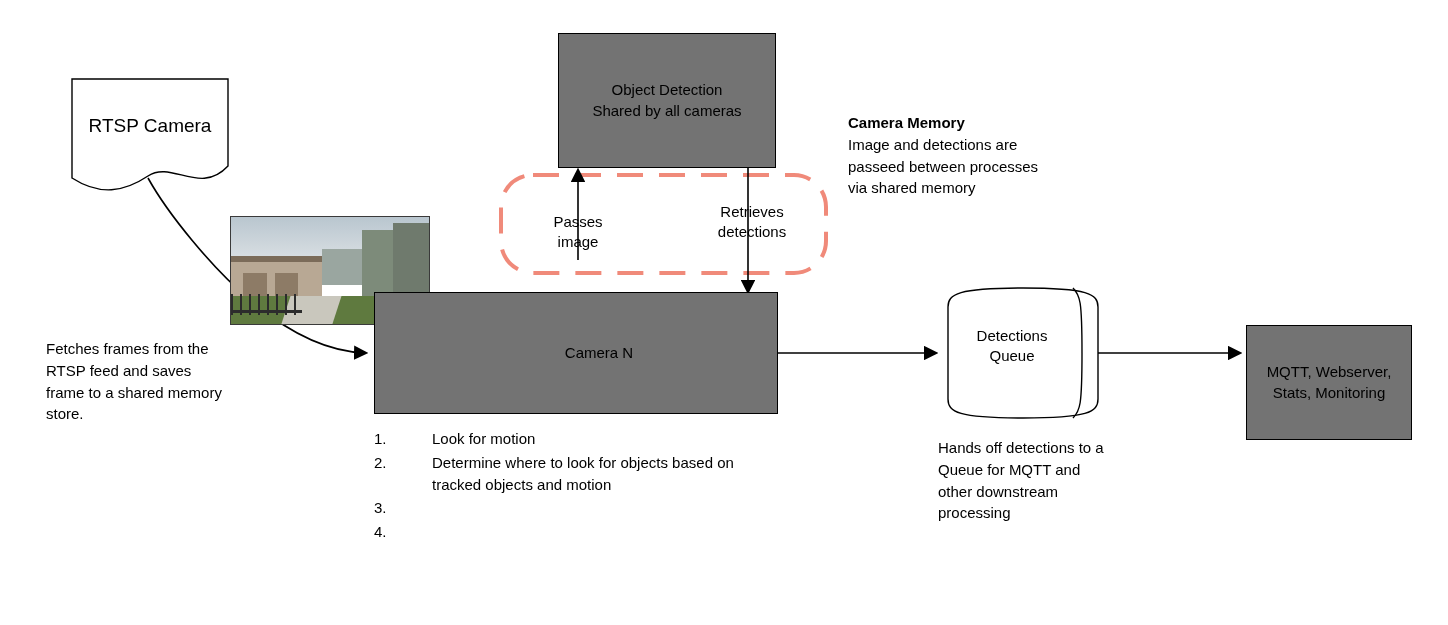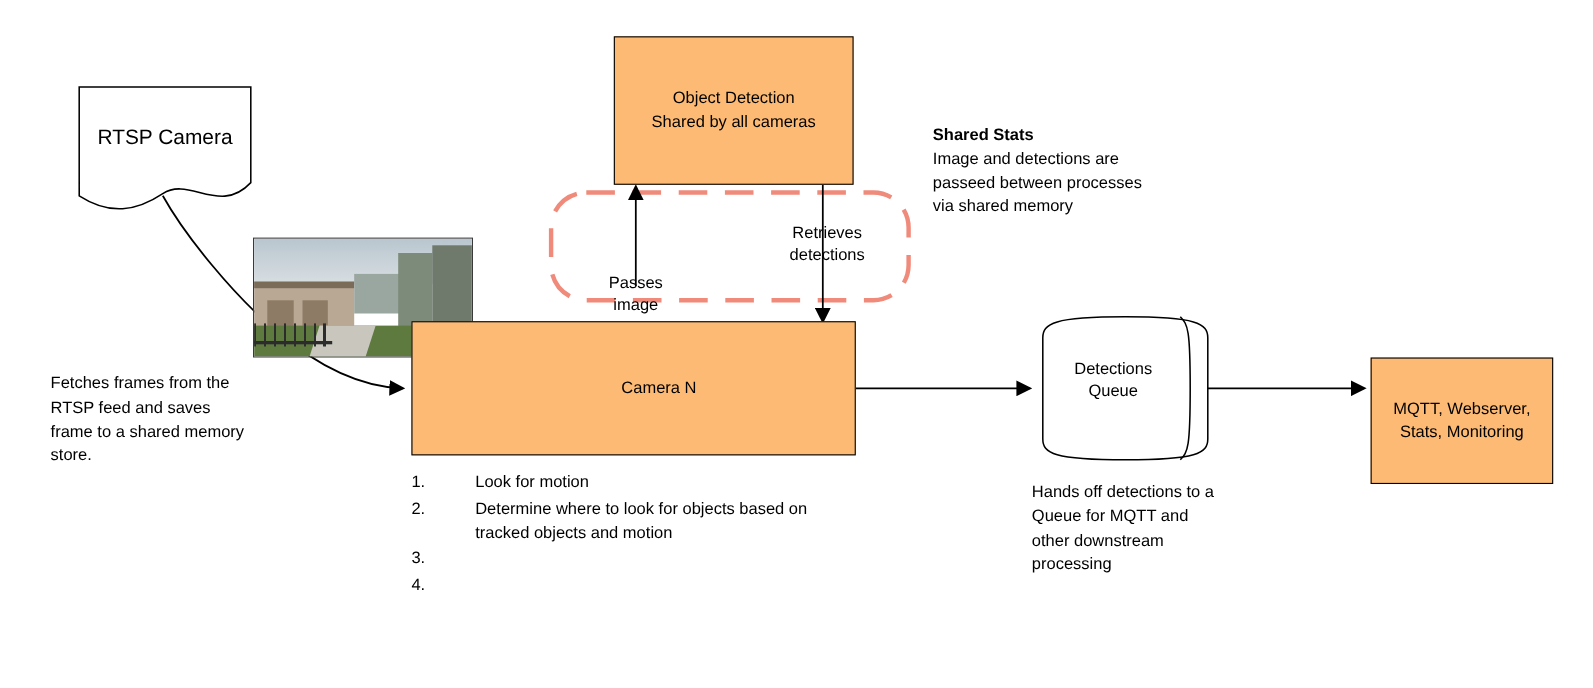--- a/index.html
+++ b/index.html
@@ -24,21 +24,21 @@
     top: 0;
     width: 1448px;
     height: 625px;
     pointer-events: none;
   }
   .node {
     position: absolute;
     box-sizing: border-box;
   }
   .box {
-    background: #fdba74;
+    background: #737373;
     border: 1px solid #000000;
     display: flex;
     flex-direction: column;
     align-items: center;
     justify-content: center;
     text-align: center;
     font-size: 15px;
     line-height: 1.35;
   }
   .box .italic {
@@ -151,32 +151,32 @@
   <div class="node" style="left:948px; top:326px; width:128px; text-align:center; font-size:15px; line-height:1.35;">
     <div>Detections</div>
     <div>Queue</div>
   </div>
 
   <div class="node box" style="left:1246px; top:296px; width:166px; height:115px;margin-top:29px;">
     <div>MQTT, Webserver,</div>
     <div>Stats, Monitoring</div>
   </div>
 
-  <div class="edge-label" style="left:518px; top:212px; width:120px;margin-top:36px;">
+  <div class="edge-label" style="left:518px; top:212px; width:120px;">
     <div>Passes</div>
     <div>image</div>
   </div>
 
   <div class="edge-label" style="left:690px; top:202px; width:124px;">
     <div>Retrieves</div>
     <div>detections</div>
   </div>
 
   <div class="note" style="left:848px; top:112px; width:210px;">
-    <span class="bold">Shared Stats</span>
+    <span class="bold">Camera Memory</span>
     <span>Image and detections are passeed between processes via shared memory</span>
   </div>
 
   <div class="note" style="left:46px; top:338px; width:180px;">
     <span>Fetches frames from the RTSP feed and saves frame to a shared memory store.</span>
   </div>
 
   <div class="note" style="left:938px; top:437px; width:180px;">
     <span>Hands off detections to a Queue for MQTT and other downstream processing</span>
   </div>

